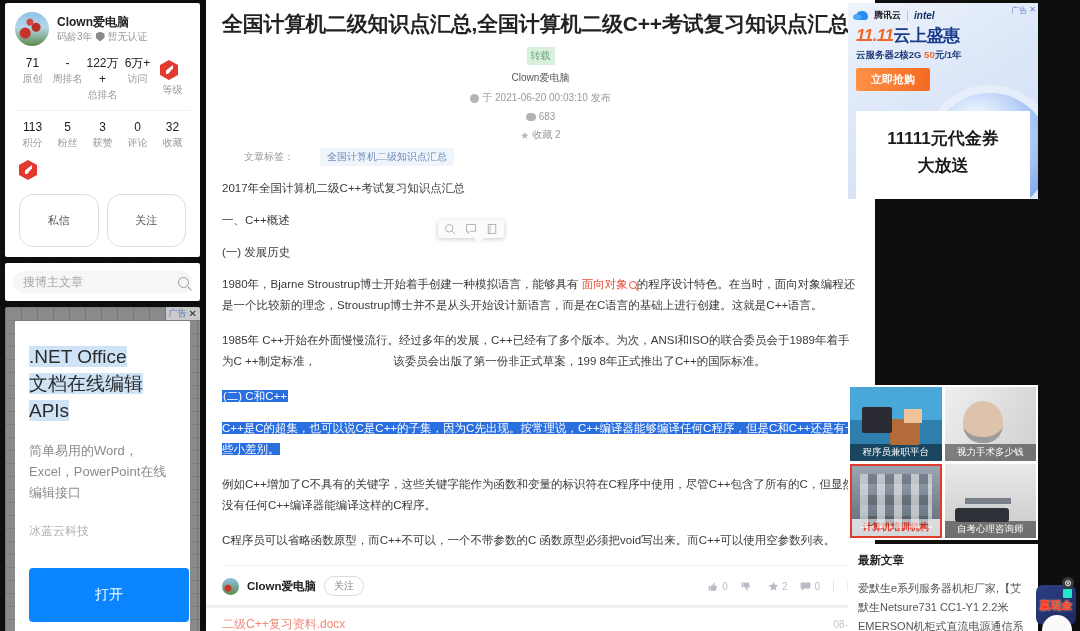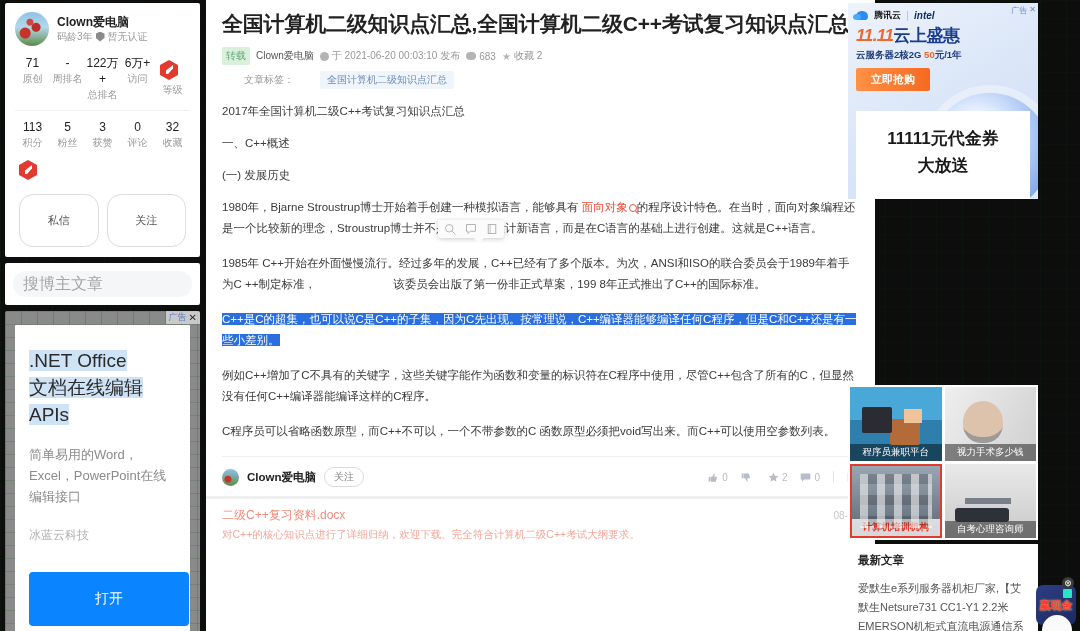--- a/index.html
+++ b/index.html
@@ -75,21 +75,21 @@
     background: #fff; cursor: pointer;
   }
 
   .search-card { padding: 8px; }
   .search-box {
     display: flex; align-items: center; background: #f5f6f7;
     border-radius: 14px; padding: 4px 10px;
   }
   .search-box input {
     flex: 1; border: none; background: transparent; outline: none;
-    font-size: 16px; color: #555; font-family: inherit;
+    font-size: 12px; color: #555; font-family: inherit;
   }
   .search-box input::placeholder { color: #a6a6a6; }
   .mag { width: 11px; height: 11px; border: 1.4px solid #9a9a9a; border-radius: 50%; position: relative; flex:none;}
   .mag::after { content:""; position:absolute; right:-4px; bottom:-3px; width:5px; height:1.4px;
                 background:#9a9a9a; transform: rotate(45deg); }
 
   
   .ad-left {
     position: relative; background: #8a8a8a; height: 355px;
     padding: 14px 10px 10px; overflow: hidden;
@@ -124,21 +124,21 @@
     position: absolute; left: 206px; top: 0;
     width: 669px; height: 631px; background: #fff;
   }
   .art-pad { padding: 10px 16px 0; }
   .art-title {
     font-size: 21px; font-weight: bold; color: #222; line-height: 28px;
     letter-spacing: -.2px;
   }
   .meta-row {
     display: flex; align-items: center; gap: 6px;
-    font-size: 10px; color: #999; margin-top: 9px;
+    font-size: 10px; color: #999; margin-top: 9px; flex-direction: column;
   }
   .repost-badge {
     background: #d9f0dd; color: #6aa878; font-size: 10px;
     padding: 2px 4px; border-radius: 2px;
   }
   .meta-author { color: #555; font-size: 10px; }
   .mi { display:inline-flex; align-items:center; gap:3px; }
   .dot-ico { width:9px; height:9px; border-radius:50%; background:#b4b4b4; display:inline-block; }
   .eye-ico { width:10px; height:8px; border-radius:50% / 60%; background:#b4b4b4; display:inline-block; }
   .star-ico { color:#b4b4b4; font-size:10px; }
@@ -458,20 +458,23 @@
 
       <p>
         <span>1980年，Bjarne Stroustrup博士开始着手创建一种模拟语言，能够具有 </span><span class="kw">面向对象</span><span class="kwq"></span><span>的程序设计特色。在当时，面向对象编程还是一个比较新的理念，Stroustrup博士并不是从头开始设计新语言，而是在C语言的基础上进行创建。这就是C++语言。</span>
       </p>
 
       <p>
         <span>1985年  C++开始在外面慢慢流行。经过多年的发展，C++已经有了多个版本。为次，ANSI和ISO的联合委员会于1989年着手为C ++制定标准，</span>
         <span style="display:inline-block;width:74px"></span><span>该委员会出版了第一份非正式草案，199 8年正式推出了C++的国际标准。</span>
       </p>
 
+      <p class="tight">
+        <span class="sel-blue">(二) C和C++</span>
+      </p>
 
       <p>
         <span class="sel">C++是C的超集，也可以说C是C++的子集，因为C先出现。按常理说，C++编译器能够编译任何C程序，但是C和C++还是有一些小差别。</span>
       </p>
 
       <p>例如C++增加了C不具有的关键字，这些关键字能作为函数和变量的标识符在C程序中使用，尽管C++包含了所有的C，但显然没有任何C++编译器能编译这样的C程序。</p>
       <p>C程序员可以省略函数原型，而C++不可以，一个不带参数的C 函数原型必须把void写出来。而C++可以使用空参数列表。</p>
     </div>
 
     <div class="sel-pop">

